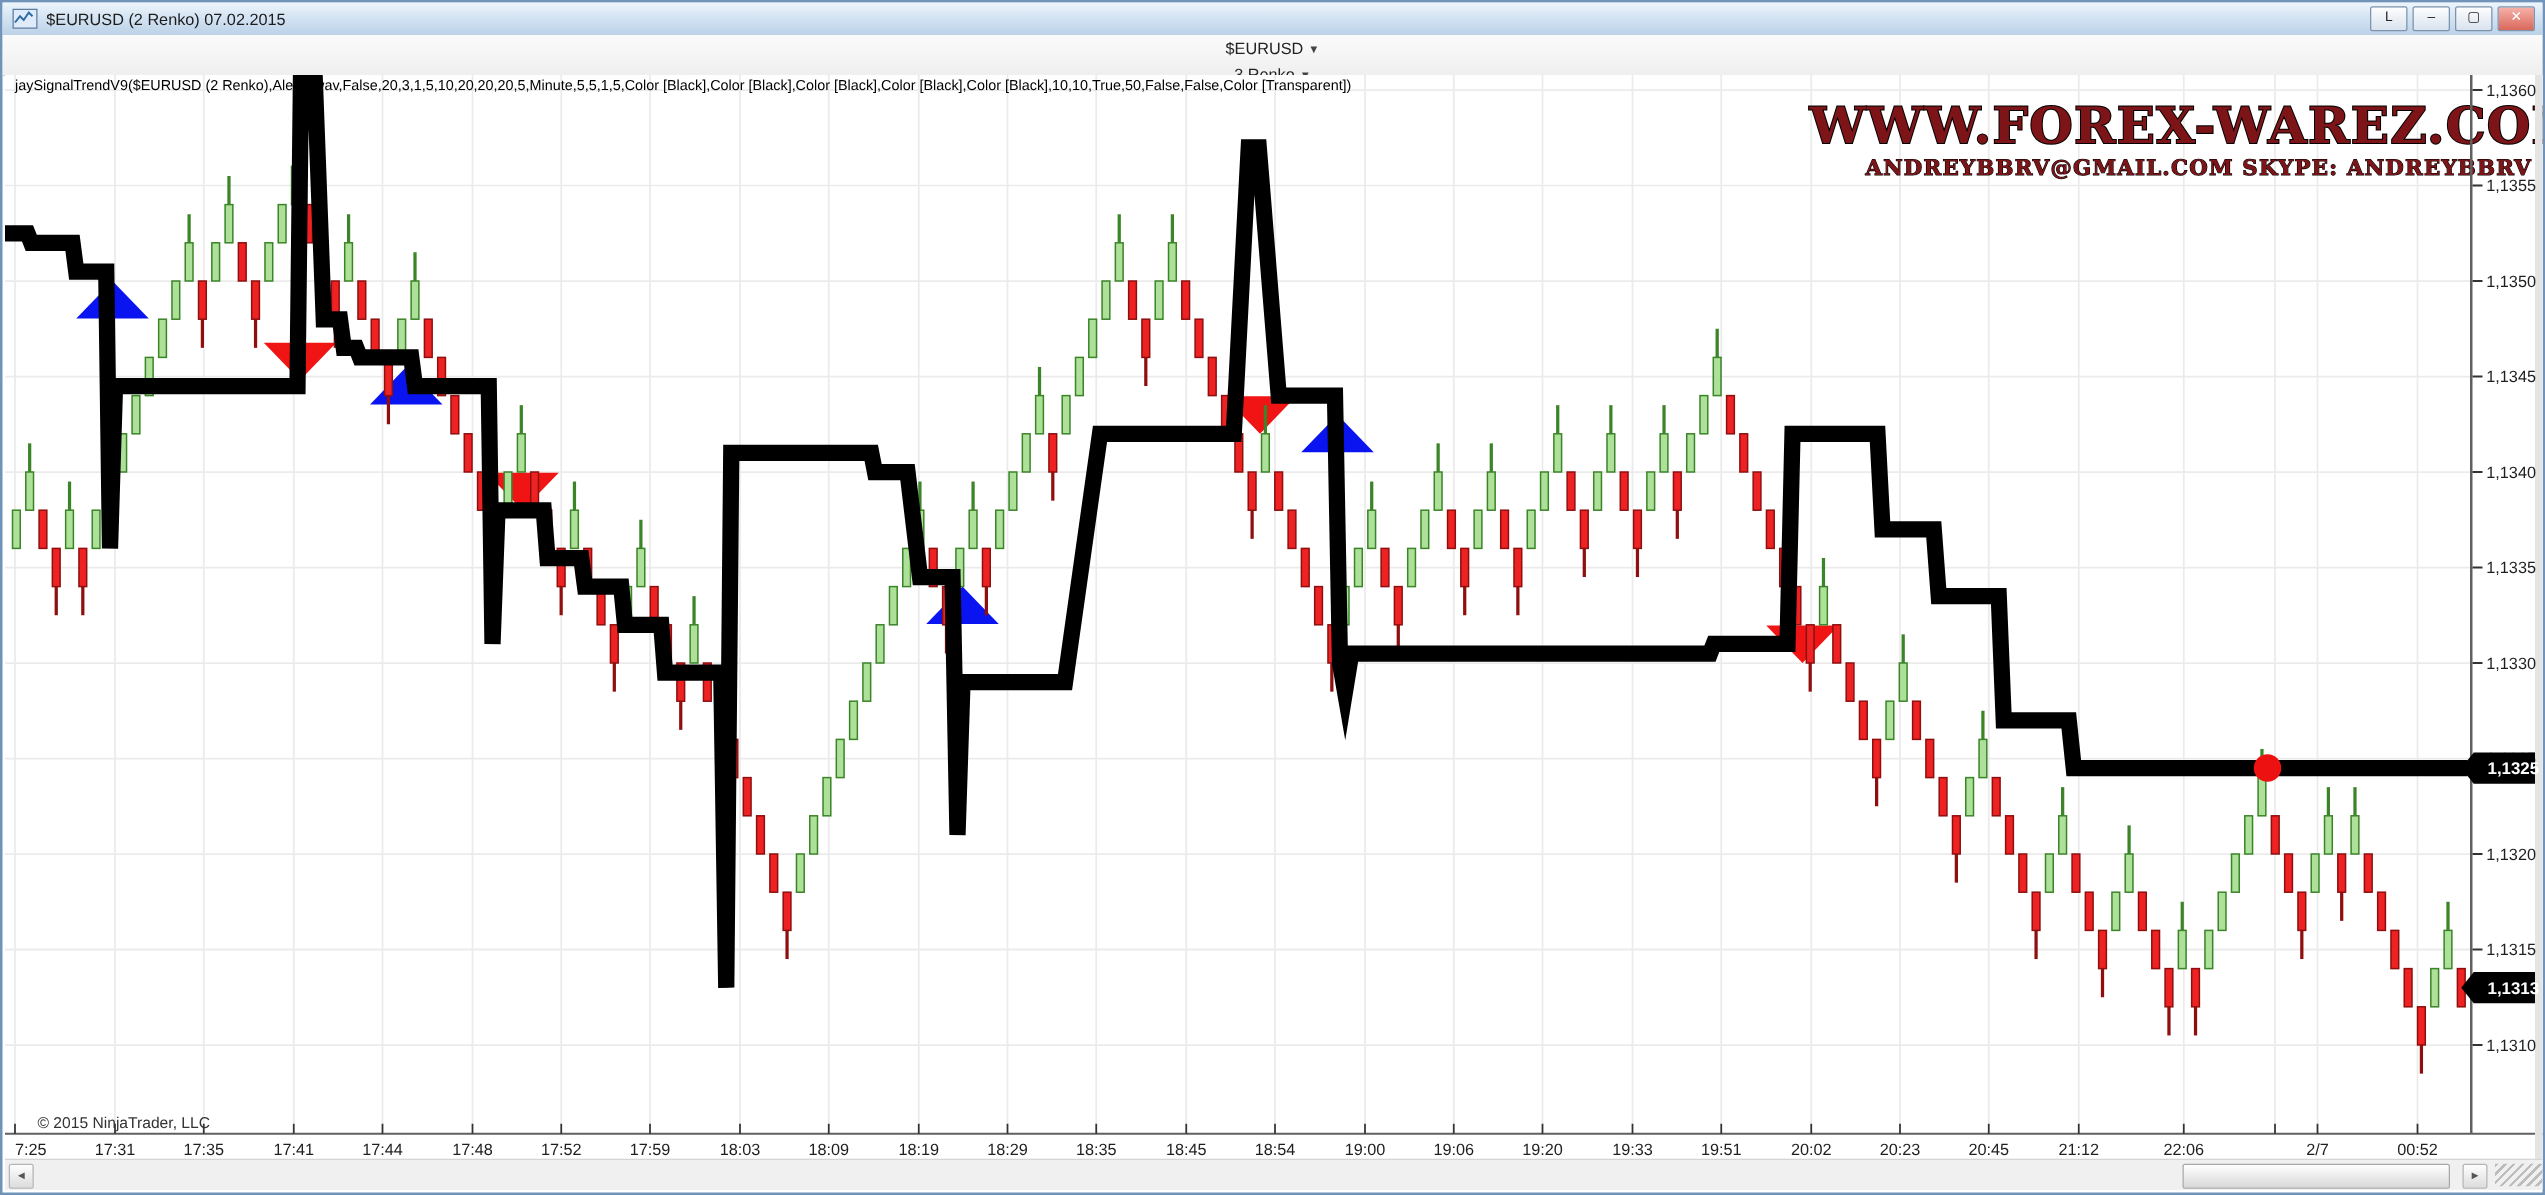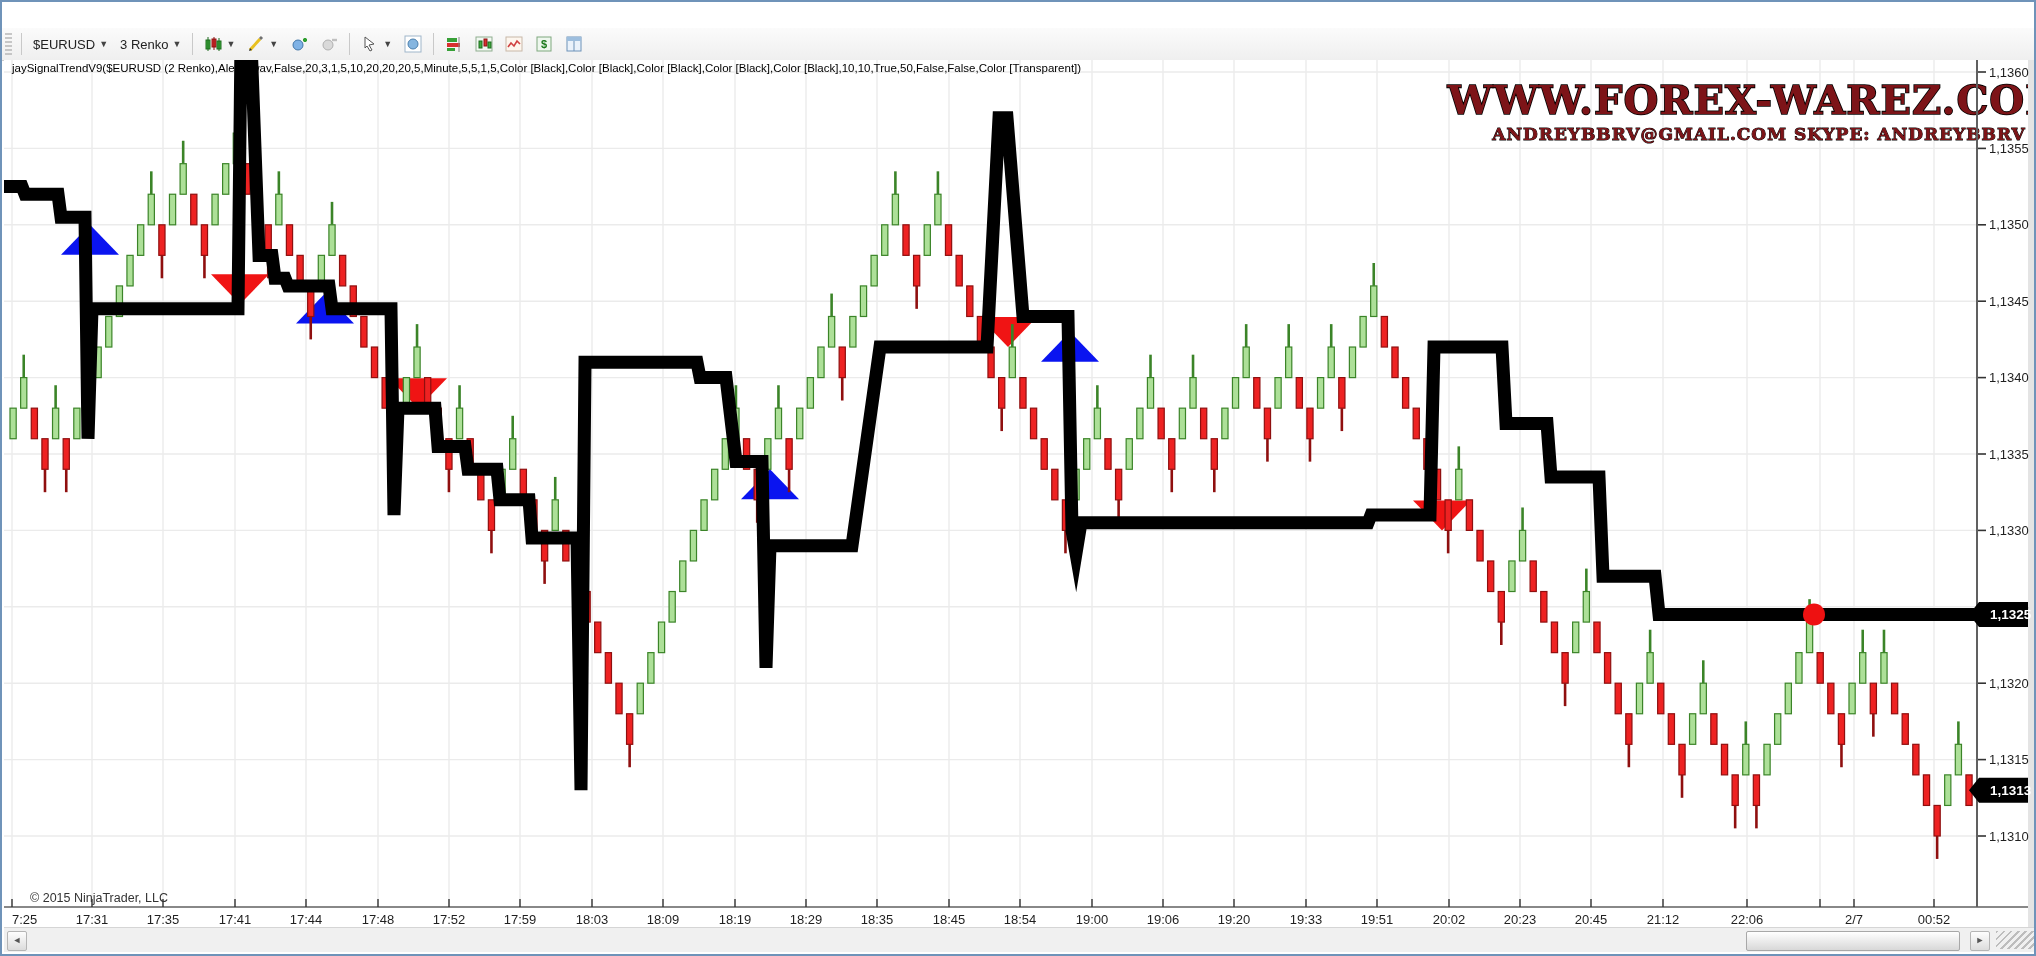--- a/index.html
+++ b/index.html
@@ -10,21 +10,21 @@
     border-bottom:1px solid #a8bed4;}
   #titlebar .app-icon{width:18px;height:14px;margin:0 7px 0 8px;border:1px solid #5a7da0;background:#dfeafa;position:relative;}
   #titlebar .app-icon svg{position:absolute;left:0;top:0;}
   #title-text{font-size:13px;color:#1c1c1c;}
   #winbtns{position:absolute;right:6px;top:3px;display:flex;gap:4px;}
   .wbtn{width:28px;height:18px;border:1px solid #7e94ac;border-radius:2px;
     background:linear-gradient(#fdfdfd,#d9e3ee);font-size:11px;line-height:16px;text-align:center;color:#222;}
   .wbtn.close{background:linear-gradient(#f5b1a8,#d9685c);color:#fff;}
   
   #toolbar{position:absolute;left:0;top:26px;width:100%;height:32px;background:linear-gradient(#fbfbfb,#efefef);
-    border-bottom:1px solid #cfcfcf;display:flex;align-items:center;font-size:13px;color:#222;}
+    border-bottom:1px solid #cfcfcf;display:flex;align-items:center;font-size:13px;color:#222;flex-direction:column;}
   .grip{width:7px;height:22px;margin:0 4px 0 3px;background:repeating-linear-gradient(#bbb 0 2px,transparent 2px 4px);opacity:.8;}
   .tb-sep{width:1px;height:22px;background:#c9c9c9;margin:0 5px;}
   .tb-item{display:flex;align-items:center;gap:4px;padding:3px 6px;border-radius:2px;cursor:default;}
   .caret{font-size:9px;color:#444;}
   .tb-ico{width:18px;height:18px;display:inline-block;position:relative;}
   
   #chartwrap{position:absolute;left:2px;top:58px;width:2032px;height:872px;background:#fff;}
   #chartsvg{display:block;}
   
   #hscroll{position:absolute;left:2px;bottom:2px;width:2032px;height:24px;background:#f0f0f0;border-top:1px solid #d5d5d5;}
@@ -35,20 +35,34 @@
   #sc-thumb{position:absolute;top:3px;left:1742px;width:212px;height:18px;border:1px solid #a8a8a8;border-radius:2px;
     background:linear-gradient(#ffffff,#d8d8d8);}
   #sc-grip{position:absolute;right:2px;top:3px;width:38px;height:18px;
     background:repeating-linear-gradient(135deg,#bdbdbd 0 2px,#f0f0f0 2px 5px);}
 </style>
 </head>
 <body>
 
 <div id="win">
 
+  <div id="titlebar">
+    <span class="app-icon">
+      <svg width="16" height="12" viewBox="0 0 16 12">
+          <polyline points="1,10 5,5 8,8 12,2 15,5" fill="none" stroke="#2d6da3" stroke-width="1.6"></polyline>
+        </svg>
+    </span>
+    <span id="title-text">$EURUSD (2 Renko)  07.02.2015</span>
+    <div id="winbtns">
+      <div class="wbtn">L</div>
+      <div class="wbtn">–</div>
+      <div class="wbtn">▢</div>
+      <div class="wbtn close">✕</div>
+    </div>
+  </div>
 
   <div id="toolbar">
     <span class="grip"></span>
     <span class="tb-sep"></span>
     <div class="tb-item">
       <span>$EURUSD</span>
       <span class="caret">▼</span>
     </div>
     <div class="tb-item">
       <span>3 Renko</span>

